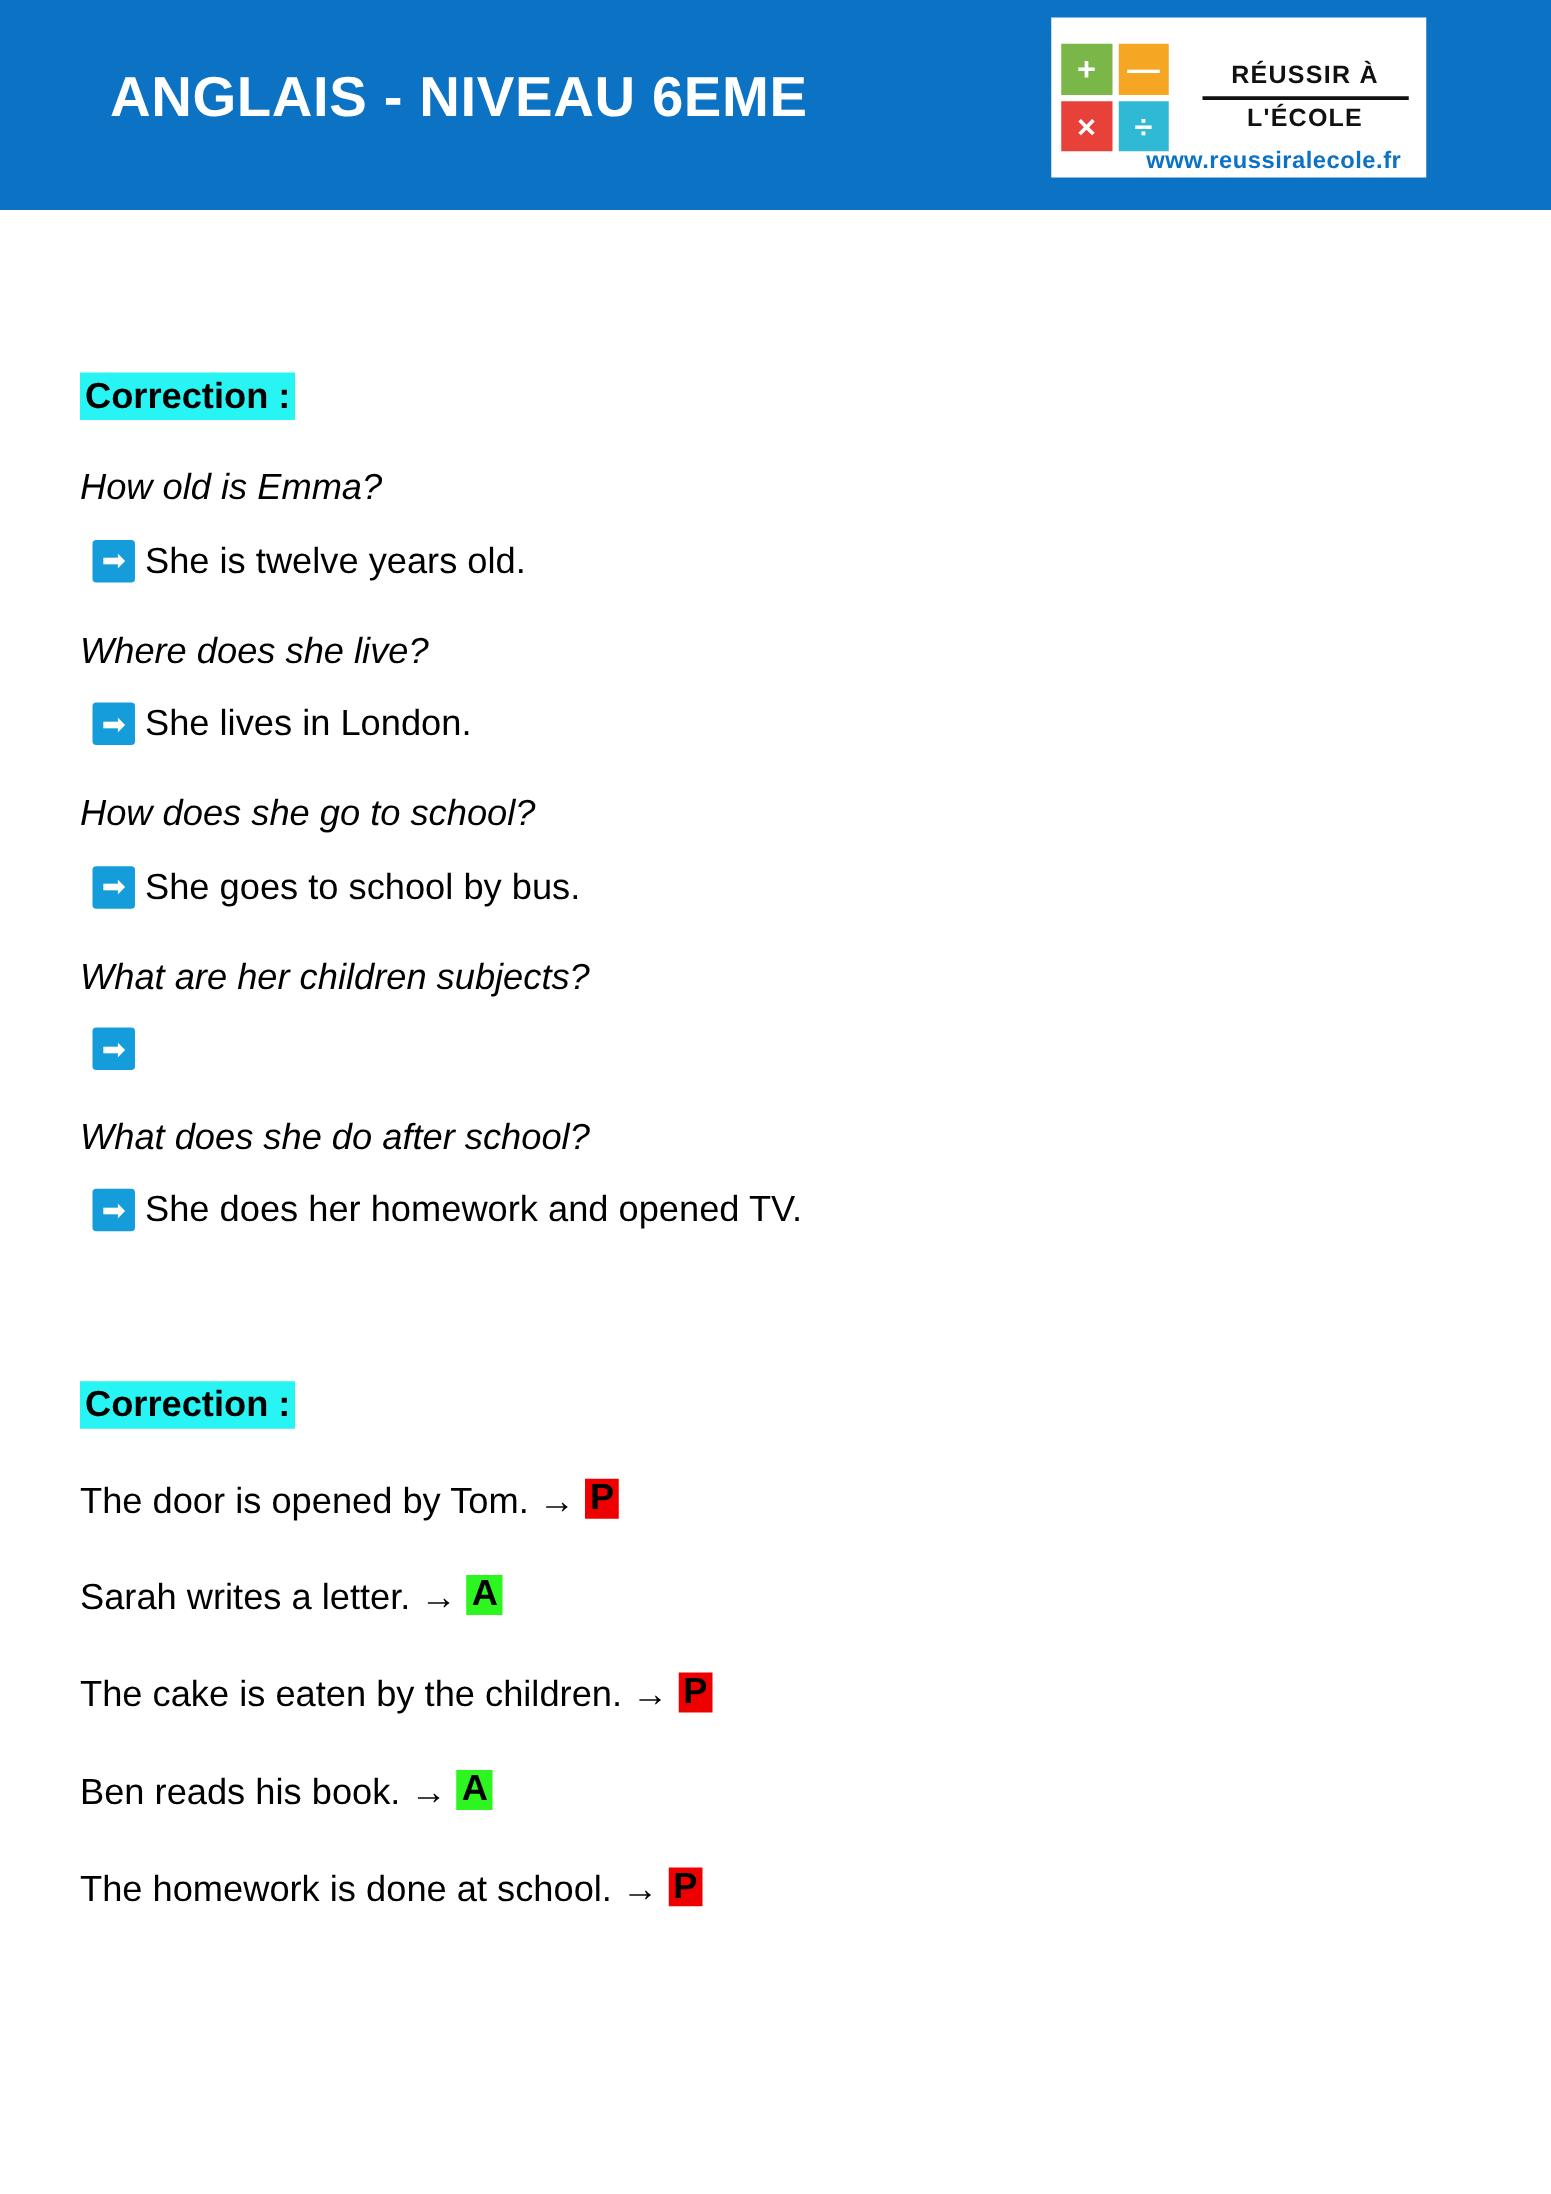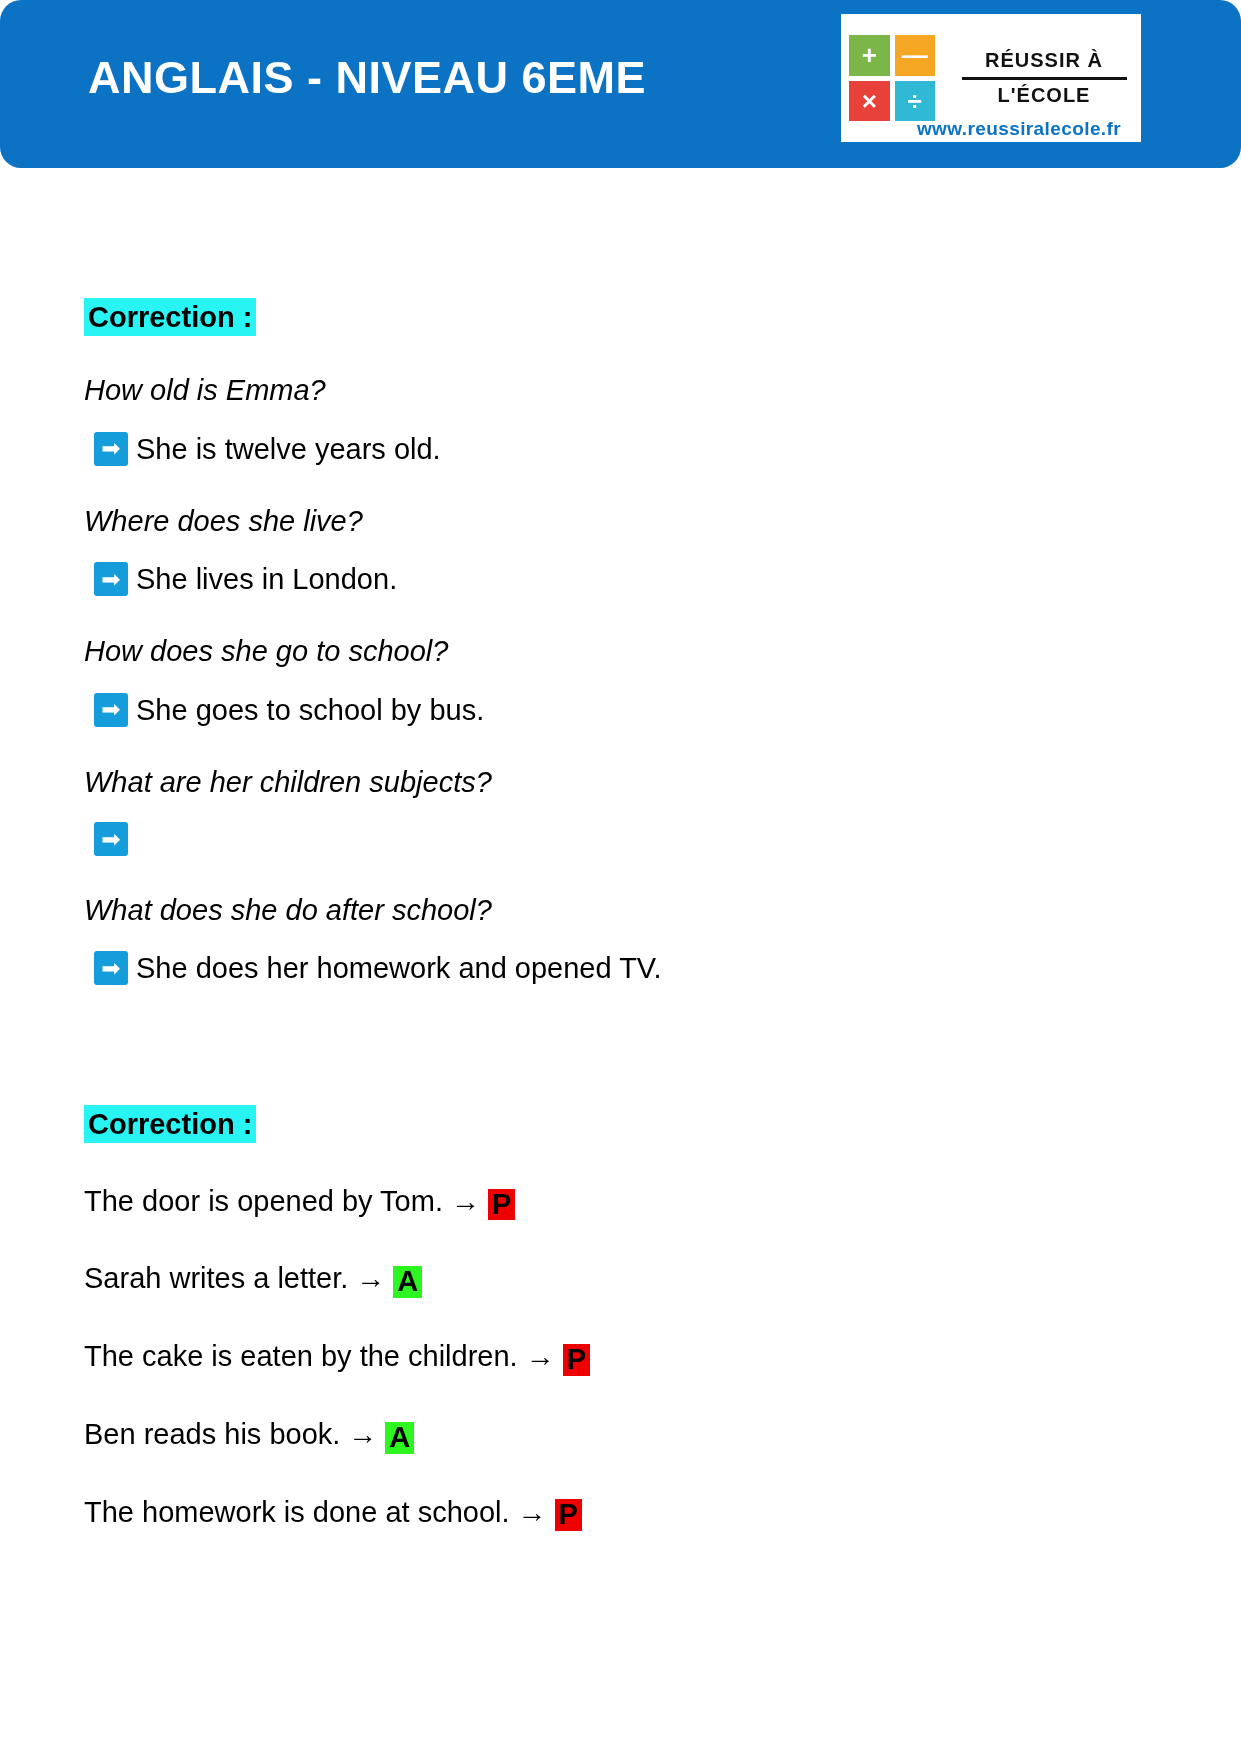--- a/index.html
+++ b/index.html
@@ -18,21 +18,20 @@
 
   
   .header {
     position: absolute;
     left: 0;
     top: 0;
     width: 1241px;
     height: 168px;
     background: #0b72c4;
     box-sizing: border-box;
-    border-radius: 21px;
   }
   .header-title {
     position: absolute;
     left: 88px;
     top: 52px;
     font-size: 45px;
     font-weight: bold;
     color: #ffffff;
     letter-spacing: 0.5px;
   }
@@ -113,21 +112,21 @@
   }
 
   
   .content {
     position: absolute;
     left: 0;
     top: 168px;
     width: 1241px;
   }
   .section {
-    padding: 0 84px;
+    padding: 0 64px;
   }
   .section-heading {
     display: inline-block;
     background: #29f4f4;
     font-size: 29px;
     font-weight: bold;
     padding: 1px 4px;
     line-height: 1.25;
   }
   .s1-heading { margin-top: 130px; }
@@ -162,21 +161,21 @@
     font-size: 29px;
     margin-left: 8px;
     line-height: 1.25;
   }
 
   .voice-line {
     font-size: 29px;
     margin-top: 40px;
     line-height: 1.3;
     display: flex;
-    align-items: flex-end;
+    align-items: flex-start;
   }
   .voice-sentence { white-space: pre; }
   .voice-arrow { margin: 0 8px; }
   .tag {
     font-weight: bold;
     padding: 0 4px;
     line-height: 1.1;
     display: inline-block;
   }
   .tag-p { background: #ef0000; color: #000000; }

